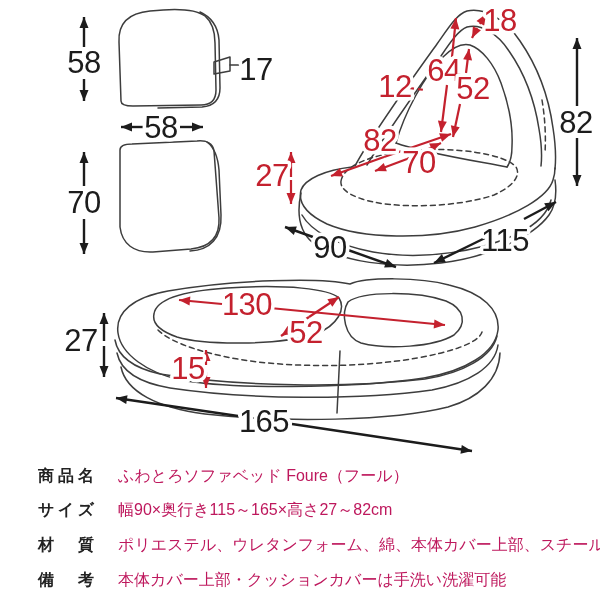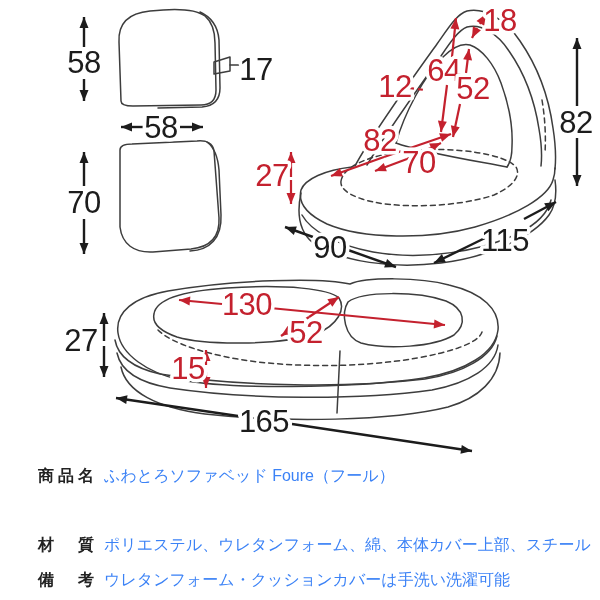--- a/index.html
+++ b/index.html
@@ -8,22 +8,22 @@
   svg{position:absolute;left:0;top:0;}
   svg text{font-family:"Liberation Sans","DejaVu Sans",sans-serif;
            font-size:31px;letter-spacing:-0.5px;
            paint-order:stroke;stroke:#ffffff;stroke-width:7px;stroke-linejoin:round;}
   .dimB{fill:#1c1c1c;}
   .dimR{fill:#c4212e;}
   .spec{position:absolute;left:0;top:0;width:600px;height:600px;}
   .spec-row{position:absolute;left:0;width:600px;height:20px;}
   .spec-label{position:absolute;left:38px;width:56px;font-size:16px;line-height:20px;
               font-weight:600;color:#222;text-align:justify;text-align-last:justify;}
-  .spec-value{position:absolute;left:104px;width:478px;font-size:16px;line-height:20px;
-              font-weight:500;color:#3b82f6;white-space:nowrap;}
+  .spec-value{position:absolute;left:118px;width:478px;font-size:16px;line-height:20px;
+              font-weight:500;color:#be185d;white-space:nowrap;}
 </style>
 </head>
 <body>
 
 <div class="page">
 
 <svg width="600" height="600" viewBox="0 0 600 600">
   <defs>
     <marker id="ab" viewBox="0 0 13 11" refX="12" refY="5.5" markerWidth="13" markerHeight="11" markerUnits="userSpaceOnUse" orient="auto">
       <path d="M1,1 L12,5.5 L1,10 Z" fill="#1c1c1c" stroke="none"></path>
@@ -135,23 +135,27 @@
     <text class="dimR" x="188" y="379">15</text>
     <text class="dimB" x="264" y="432">165</text>
   </g>
 </svg>
 
 <div class="spec">
   <div class="spec-row" style="top:466px">
     <div class="spec-label">商品名</div>
     <div class="spec-value">ふわとろソファベッド Foure（フール）</div>
   </div>
+  <div class="spec-row" style="top:500px">
+    <div class="spec-label">サイズ</div>
+    <div class="spec-value">幅90×奥行き115～165×高さ27～82cm</div>
+  </div>
   <div class="spec-row" style="top:535px">
     <div class="spec-label">材質</div>
     <div class="spec-value">ポリエステル、ウレタンフォーム、綿、本体カバー上部、スチール</div>
   </div>
   <div class="spec-row" style="top:570px">
     <div class="spec-label">備考</div>
-    <div class="spec-value">ウレタンフォーム・クッションカバーは手洗い洗濯可能</div>
+    <div class="spec-value">本体カバー上部・クッションカバーは手洗い洗濯可能</div>
   </div>
 </div>
 
 </div>
 
 </body></html>

